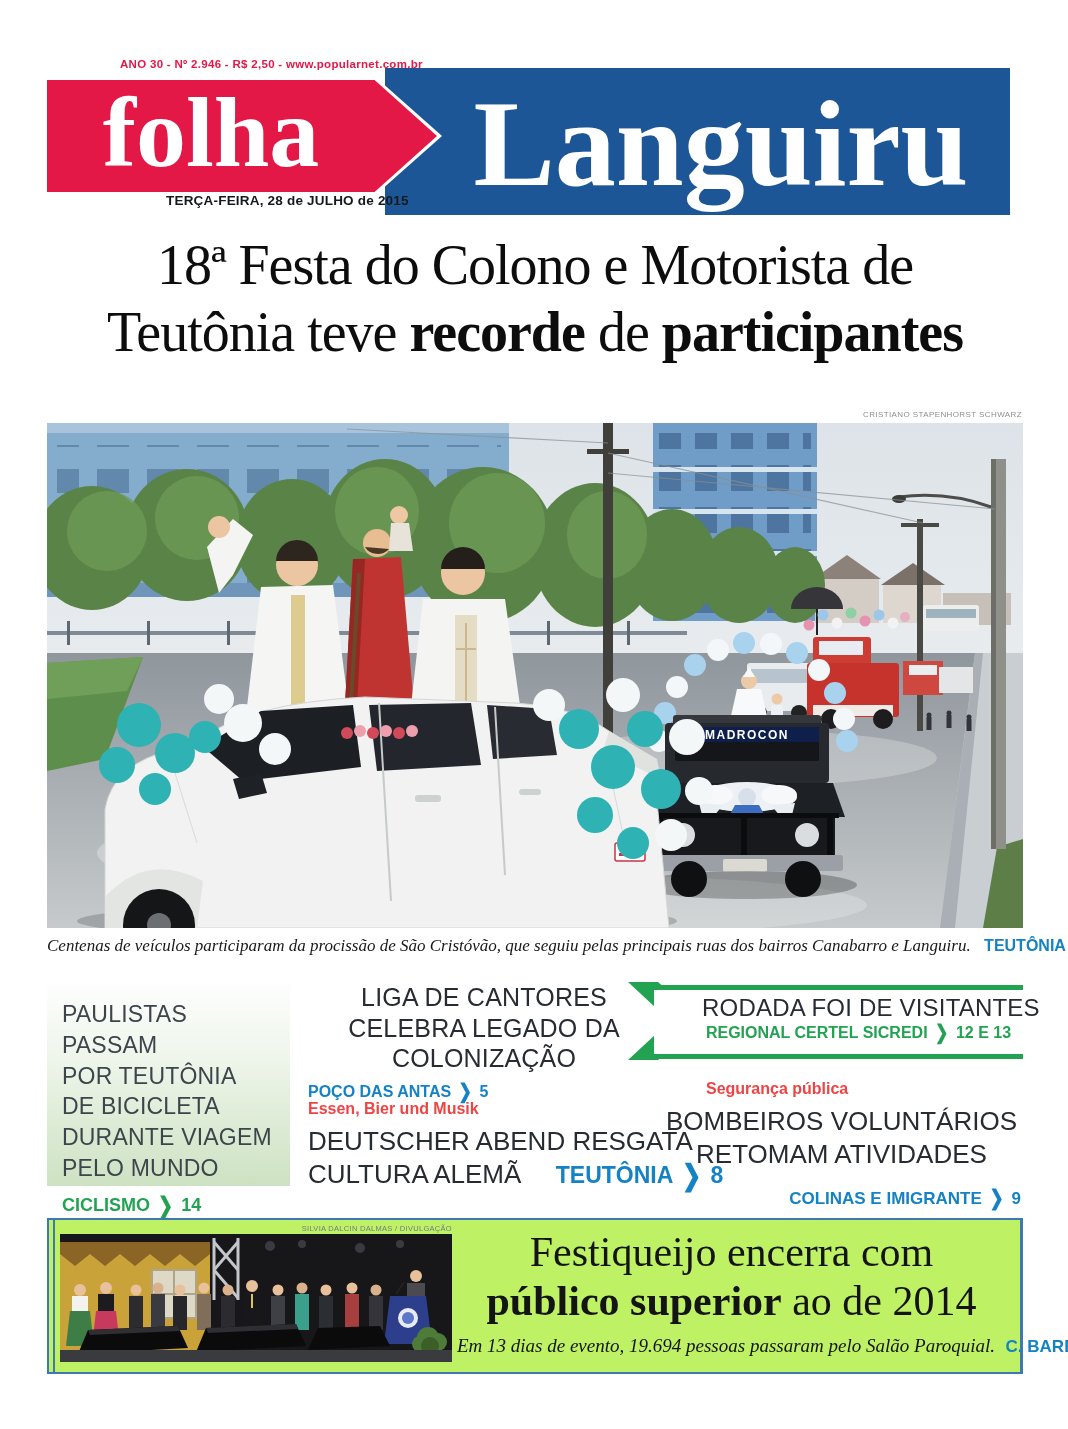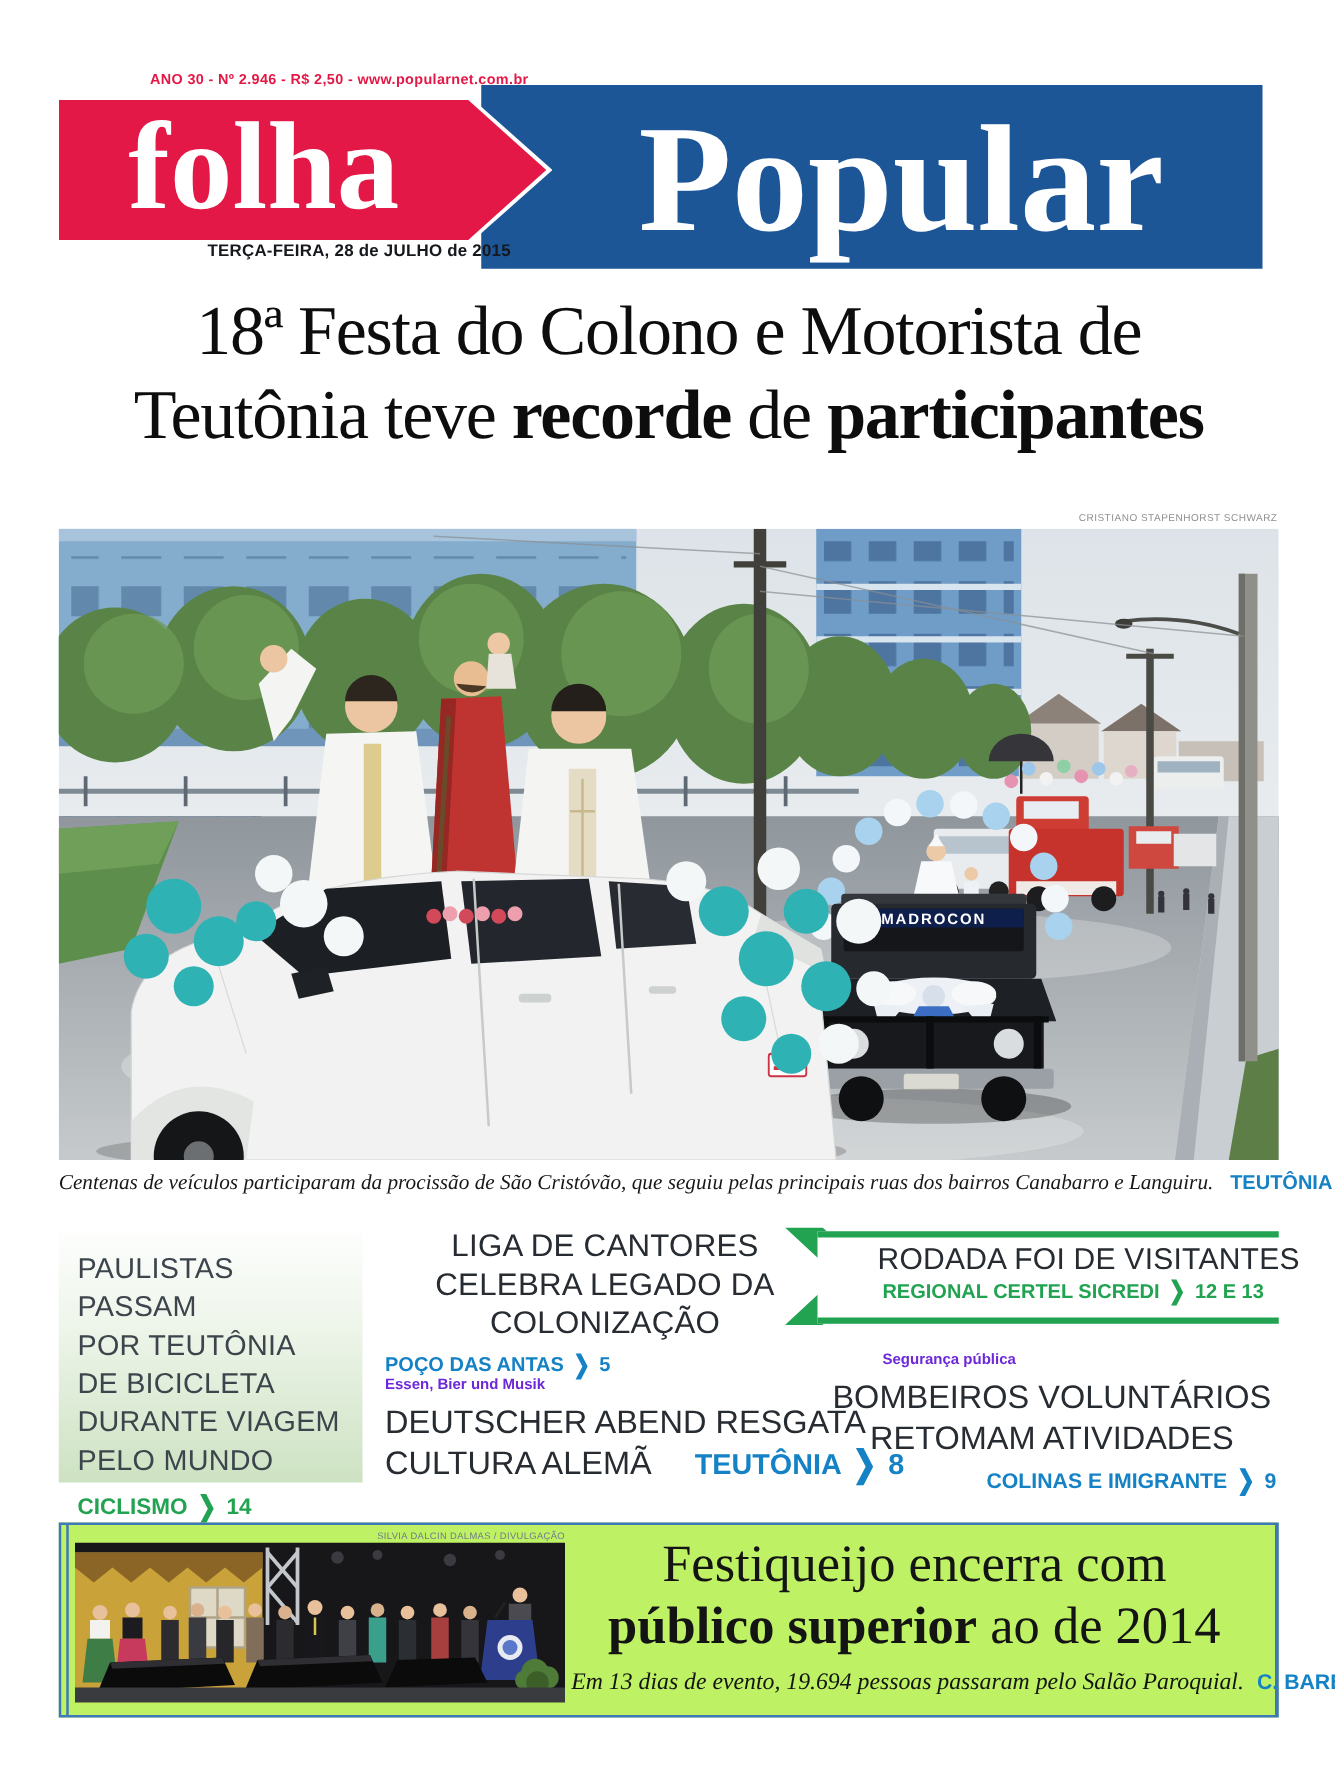--- a/index.html
+++ b/index.html
@@ -55,29 +55,29 @@
 
   .ribbon{position:absolute;left:628px;top:982px;width:395px;height:80px;}
   .ribbon-chevron{position:absolute;left:0;top:0;width:76px;height:80px;}
   .ribbon-band{position:absolute;left:26px;right:0;top:3px;bottom:3px;background:#fff;
             border-top:5px solid #22a351;border-bottom:5px solid #22a351;box-sizing:border-box;
             padding:3px 8px 0 48px;}
   .ribbon-band .teaser-title{font-size:24px;white-space:nowrap;}
   .ribbon-band .pref{display:block;text-align:center;margin-top:1px;color:#22a351;}
 
   .teaser-deutscher{position:absolute;left:308px;top:1100px;width:360px;}
-  .kicker{font-size:12px;font-weight:bold;color:#6d28d9;margin-bottom:7px;}
+  .kicker{font-size:16px;font-weight:bold;color:#ef4444;margin-bottom:7px;}
   .td-line{display:block;font-size:26px;line-height:1.28;color:#272c32;white-space:nowrap;}
   .td-row{white-space:nowrap;}
   .td-row .pref{margin-left:30px;font-size:23px;}
 
   .teaser-bombeiros{position:absolute;left:660px;top:1080px;width:363px;}
   .teaser-bombeiros .kicker{margin-left:46px;}
   .tb-line{display:block;text-align:center;font-size:26px;line-height:1.25;color:#272c32;white-space:nowrap;}
-  .teaser-bombeiros .pref{display:block;text-align:right;margin-top:8px;padding-right:2px;font-size:17px;}
+  .teaser-bombeiros .pref{display:block;text-align:right;margin-top:18px;padding-right:2px;font-size:17px;}
 
   
   .bottom-box{position:absolute;left:47px;top:1218px;width:976px;height:156px;box-sizing:border-box;
             background:#bef264;border:2px solid #3f78b8;border-right-width:3px;}
   .bottom-box::before{content:"";position:absolute;left:4px;top:0;bottom:0;width:2px;background:#3f78b8;}
   .bottom-credit{position:absolute;left:11px;top:4px;width:392px;text-align:right;font-size:7.5px;
             color:#6f7b88;letter-spacing:.3px;}
   .bottom-photo{position:absolute;left:11px;top:14px;width:392px;height:128px;}
   .bottom-text{position:absolute;left:408px;right:14px;top:8px;text-align:center;}
   .fest-line{display:block;font-family:"Liberation Serif",serif;font-size:42px;line-height:1.17;
@@ -90,21 +90,21 @@
 <body>
 
 <div class="page">
 
   <div>
     <div class="topline">ANO 30 - Nº 2.946 - R$ 2,50   -   www.popularnet.com.br</div>
     <div class="blue-band"></div>
     <div class="red-arrow-outline"></div>
     <div class="red-arrow"></div>
     <div class="folha serif">folha</div>
-    <div class="popular">Popular</div>
+    <div class="popular">Languiru</div>
     <div class="dateline">TERÇA-FEIRA, 28 de JULHO de 2015</div>
   </div>
 
   <div class="headline">
     <span class="hl">18ª Festa do Colono e Motorista de</span>
     <span class="hl">
       <span>Teutônia teve</span>
       <b>recorde</b>
       <span>de</span>
       <b>participantes</b>

